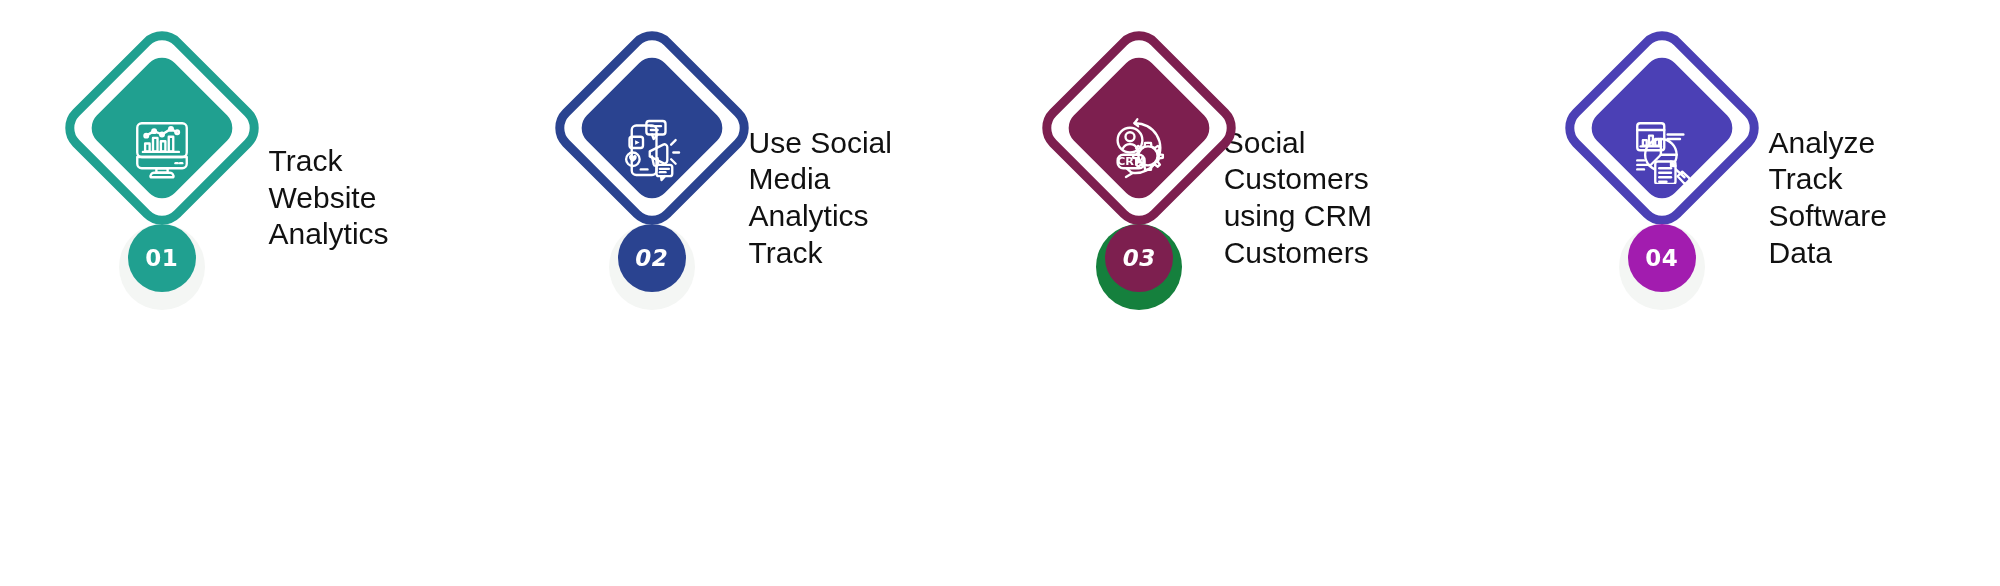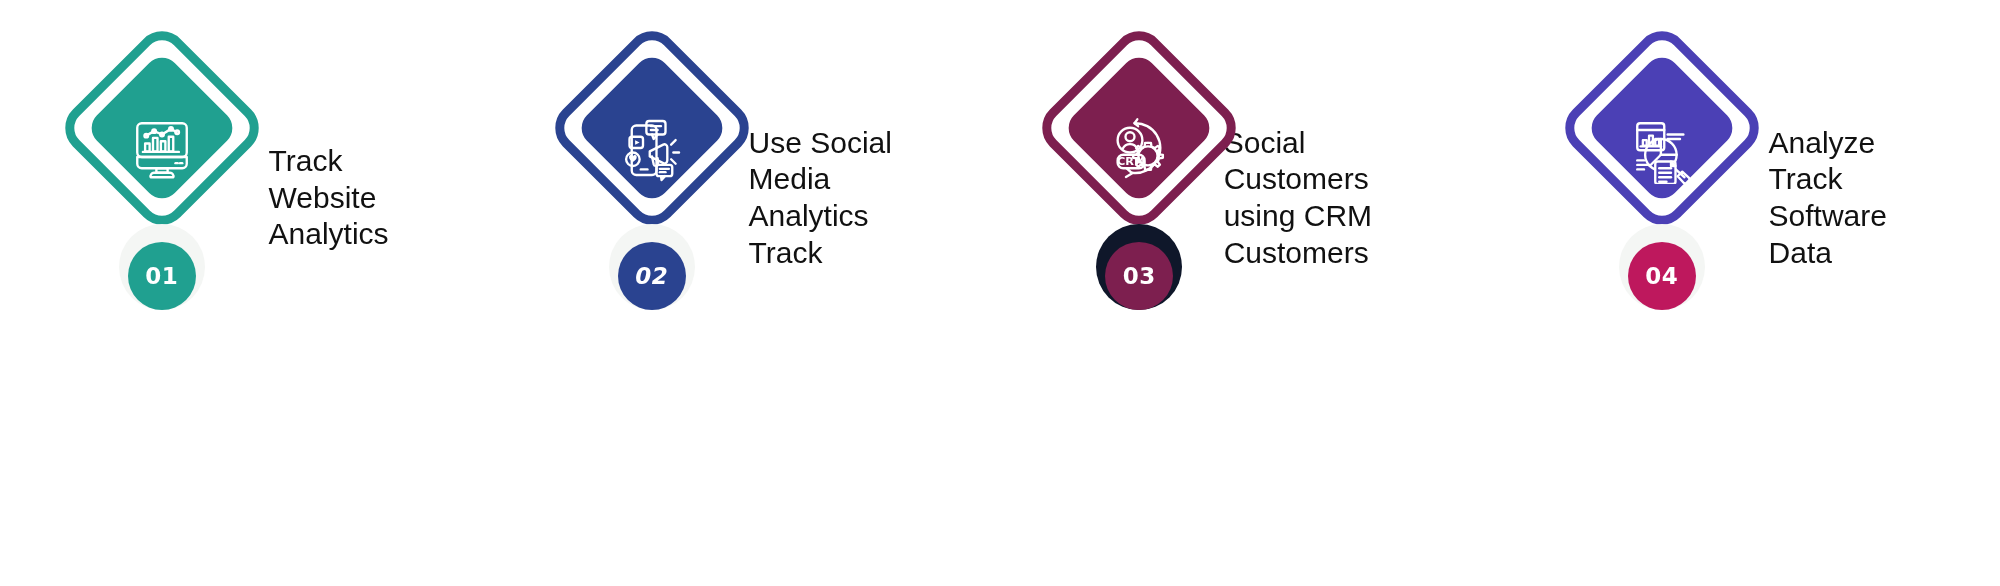--- a/index.html
+++ b/index.html
@@ -93,21 +93,21 @@
   .badge-ring {
     position: absolute;
     top: 172px;
     left: 50%;
     margin-left: -43px;
     width: 86px;
     height: 86px;
     border-radius: 50%;
     background: #f4f6f4;
     display: flex;
-    align-items: flex-end;
+    align-items: flex-start;
     justify-content: center;
     box-sizing: border-box;
   }
   .badge {
     width: 68px;
     height: 68px;
     border-radius: 50%;
     background: #20A090;
     display: flex;
     align-items: center;
@@ -229,21 +229,21 @@
           <circle cx="24" cy="25" r="11"></circle>
           <circle cx="24" cy="22" r="4"></circle>
           <path d="M17.5 32.6 a7.2 7.2 0 0 1 13 0"></path>
           <circle cx="40" cy="39" r="8.5"></circle>
           <path d="M40 27.5 l2.6 0 l0.5 3.3 l3 1.3 l2.6 -2 l1.9 1.9 l-2 2.6 l1.3 3 l3.3 0.5 l0 2.6 l-3.3 0.5 l-1.3 3 l2 2.6 l-1.9 1.9 l-2.6 -2 l-3 1.3 l-0.5 3.3 l-2.6 0"></path>
           <path d="M40 27.5 l-2.6 0 l-0.5 3.3 l-3 1.3 l-2.6 -2 l-1.9 1.9 l2 2.6 l-1.3 3 l-3.3 0.5 l0 2.6 l3.3 0.5 l1.3 3 l-2 2.6 l1.9 1.9 l2.6 -2 l3 1.3 l0.5 3.3 l2.6 0"></path>
           <rect x="13" y="38" width="24" height="12" rx="5"></rect>
           <text x="25" y="47.4" font-family="DejaVu Sans, sans-serif" font-size="10" font-weight="bold" fill="#ffffff" stroke="none" text-anchor="middle">CRM</text>
         </svg>
       </div>
-      <div class="badge-ring" style="background: #0f172a;">
+      <div class="badge-ring" style="background: #15803d; font-style: italic;">
         <div class="badge" style="background: rgb(125, 31, 79);">
           <span class="badge-num">03</span>
         </div>
       </div>
     </div>
     <div class="caption">
       <span>Social Customers</span>
       <span class="l2">using CRM Customers</span>
     </div>
   </div>
@@ -273,21 +273,21 @@
           <path d="M50 53 l6 5.5 a3.3 3.3 0 0 1 -4.6 4.6 l-5.5 -6 z"></path>
           <rect x="26" y="44" width="18" height="20" rx="2.2" fill="#4B40B5"></rect>
           <path d="M40 44 l4 4 h-4 z"></path>
           <line x1="29.5" y1="50" x2="40" y2="50"></line>
           <line x1="29.5" y1="54" x2="40" y2="54"></line>
           <line x1="29.5" y1="58" x2="40" y2="58"></line>
           <line x1="29.5" y1="62" x2="36" y2="62"></line>
         </svg>
       </div>
       <div class="badge-ring" style="background: rgb(244, 246, 244);">
-        <div class="badge" style="background: #be185d;">
+        <div class="badge" style="background: #a21caf;">
           <span class="badge-num">04</span>
         </div>
       </div>
     </div>
     <div class="caption">
       <span>Analyze Track</span>
       <span class="l2">Software Data</span>
     </div>
   </div>
 

